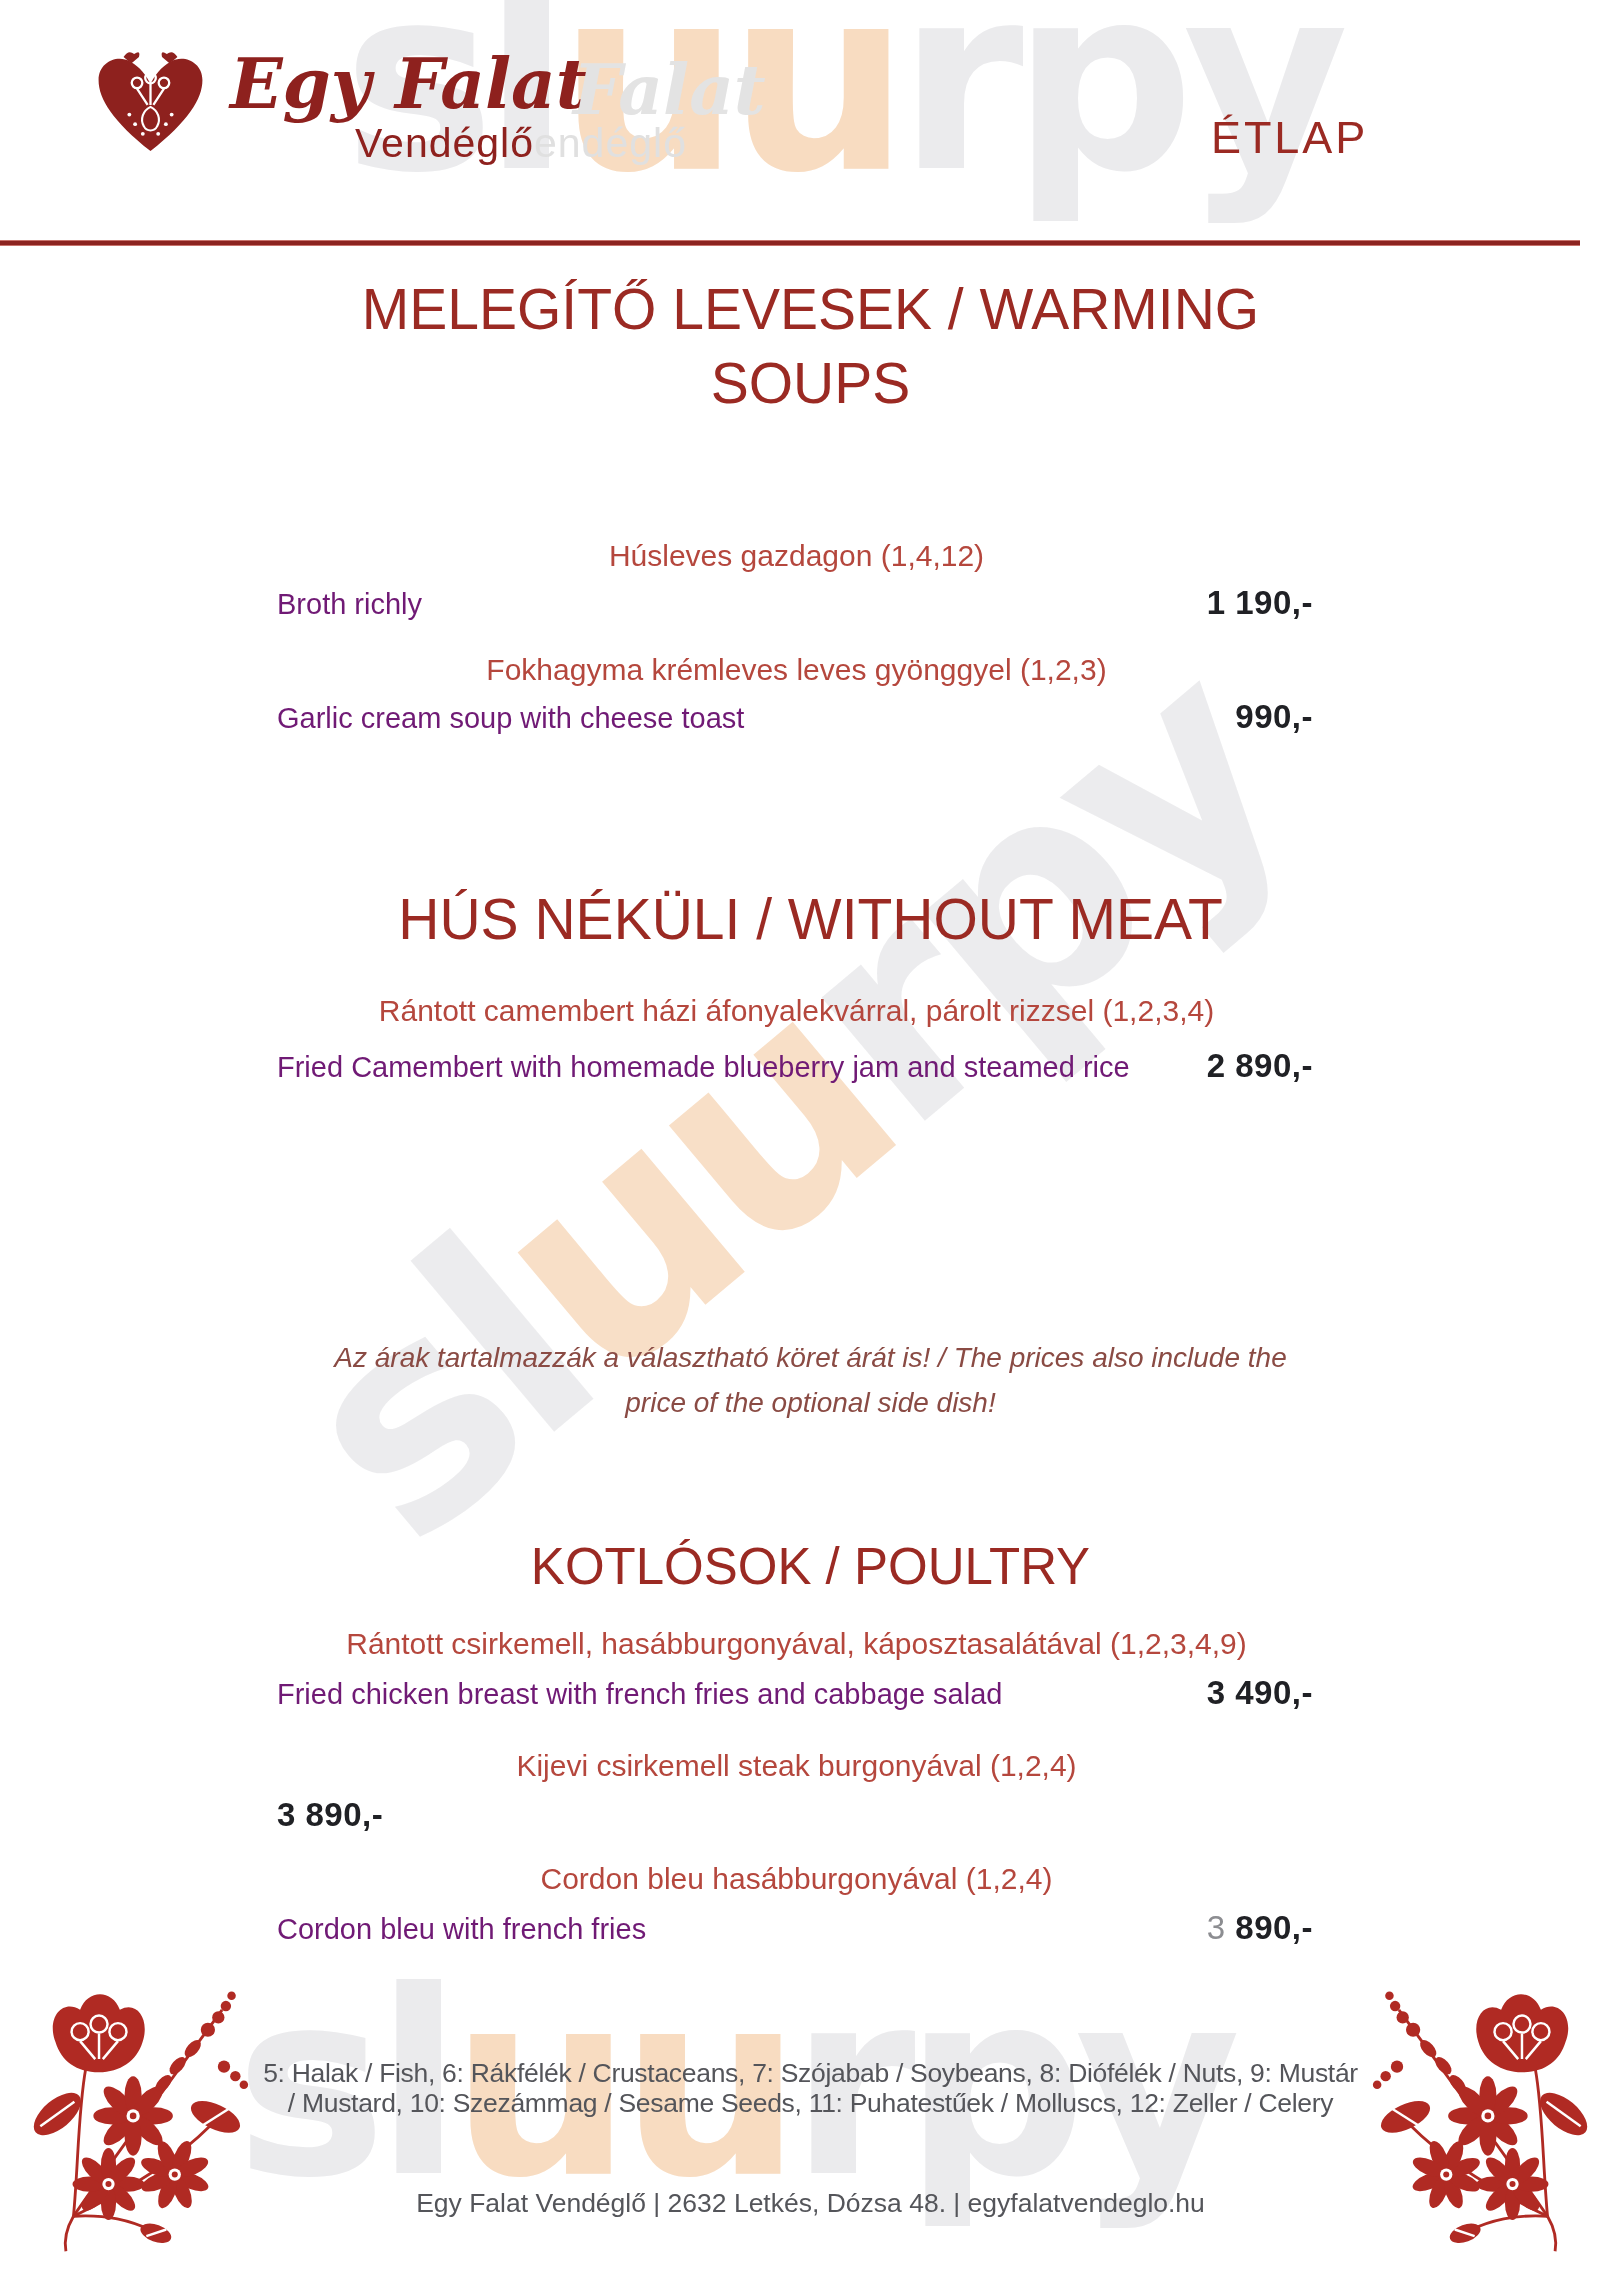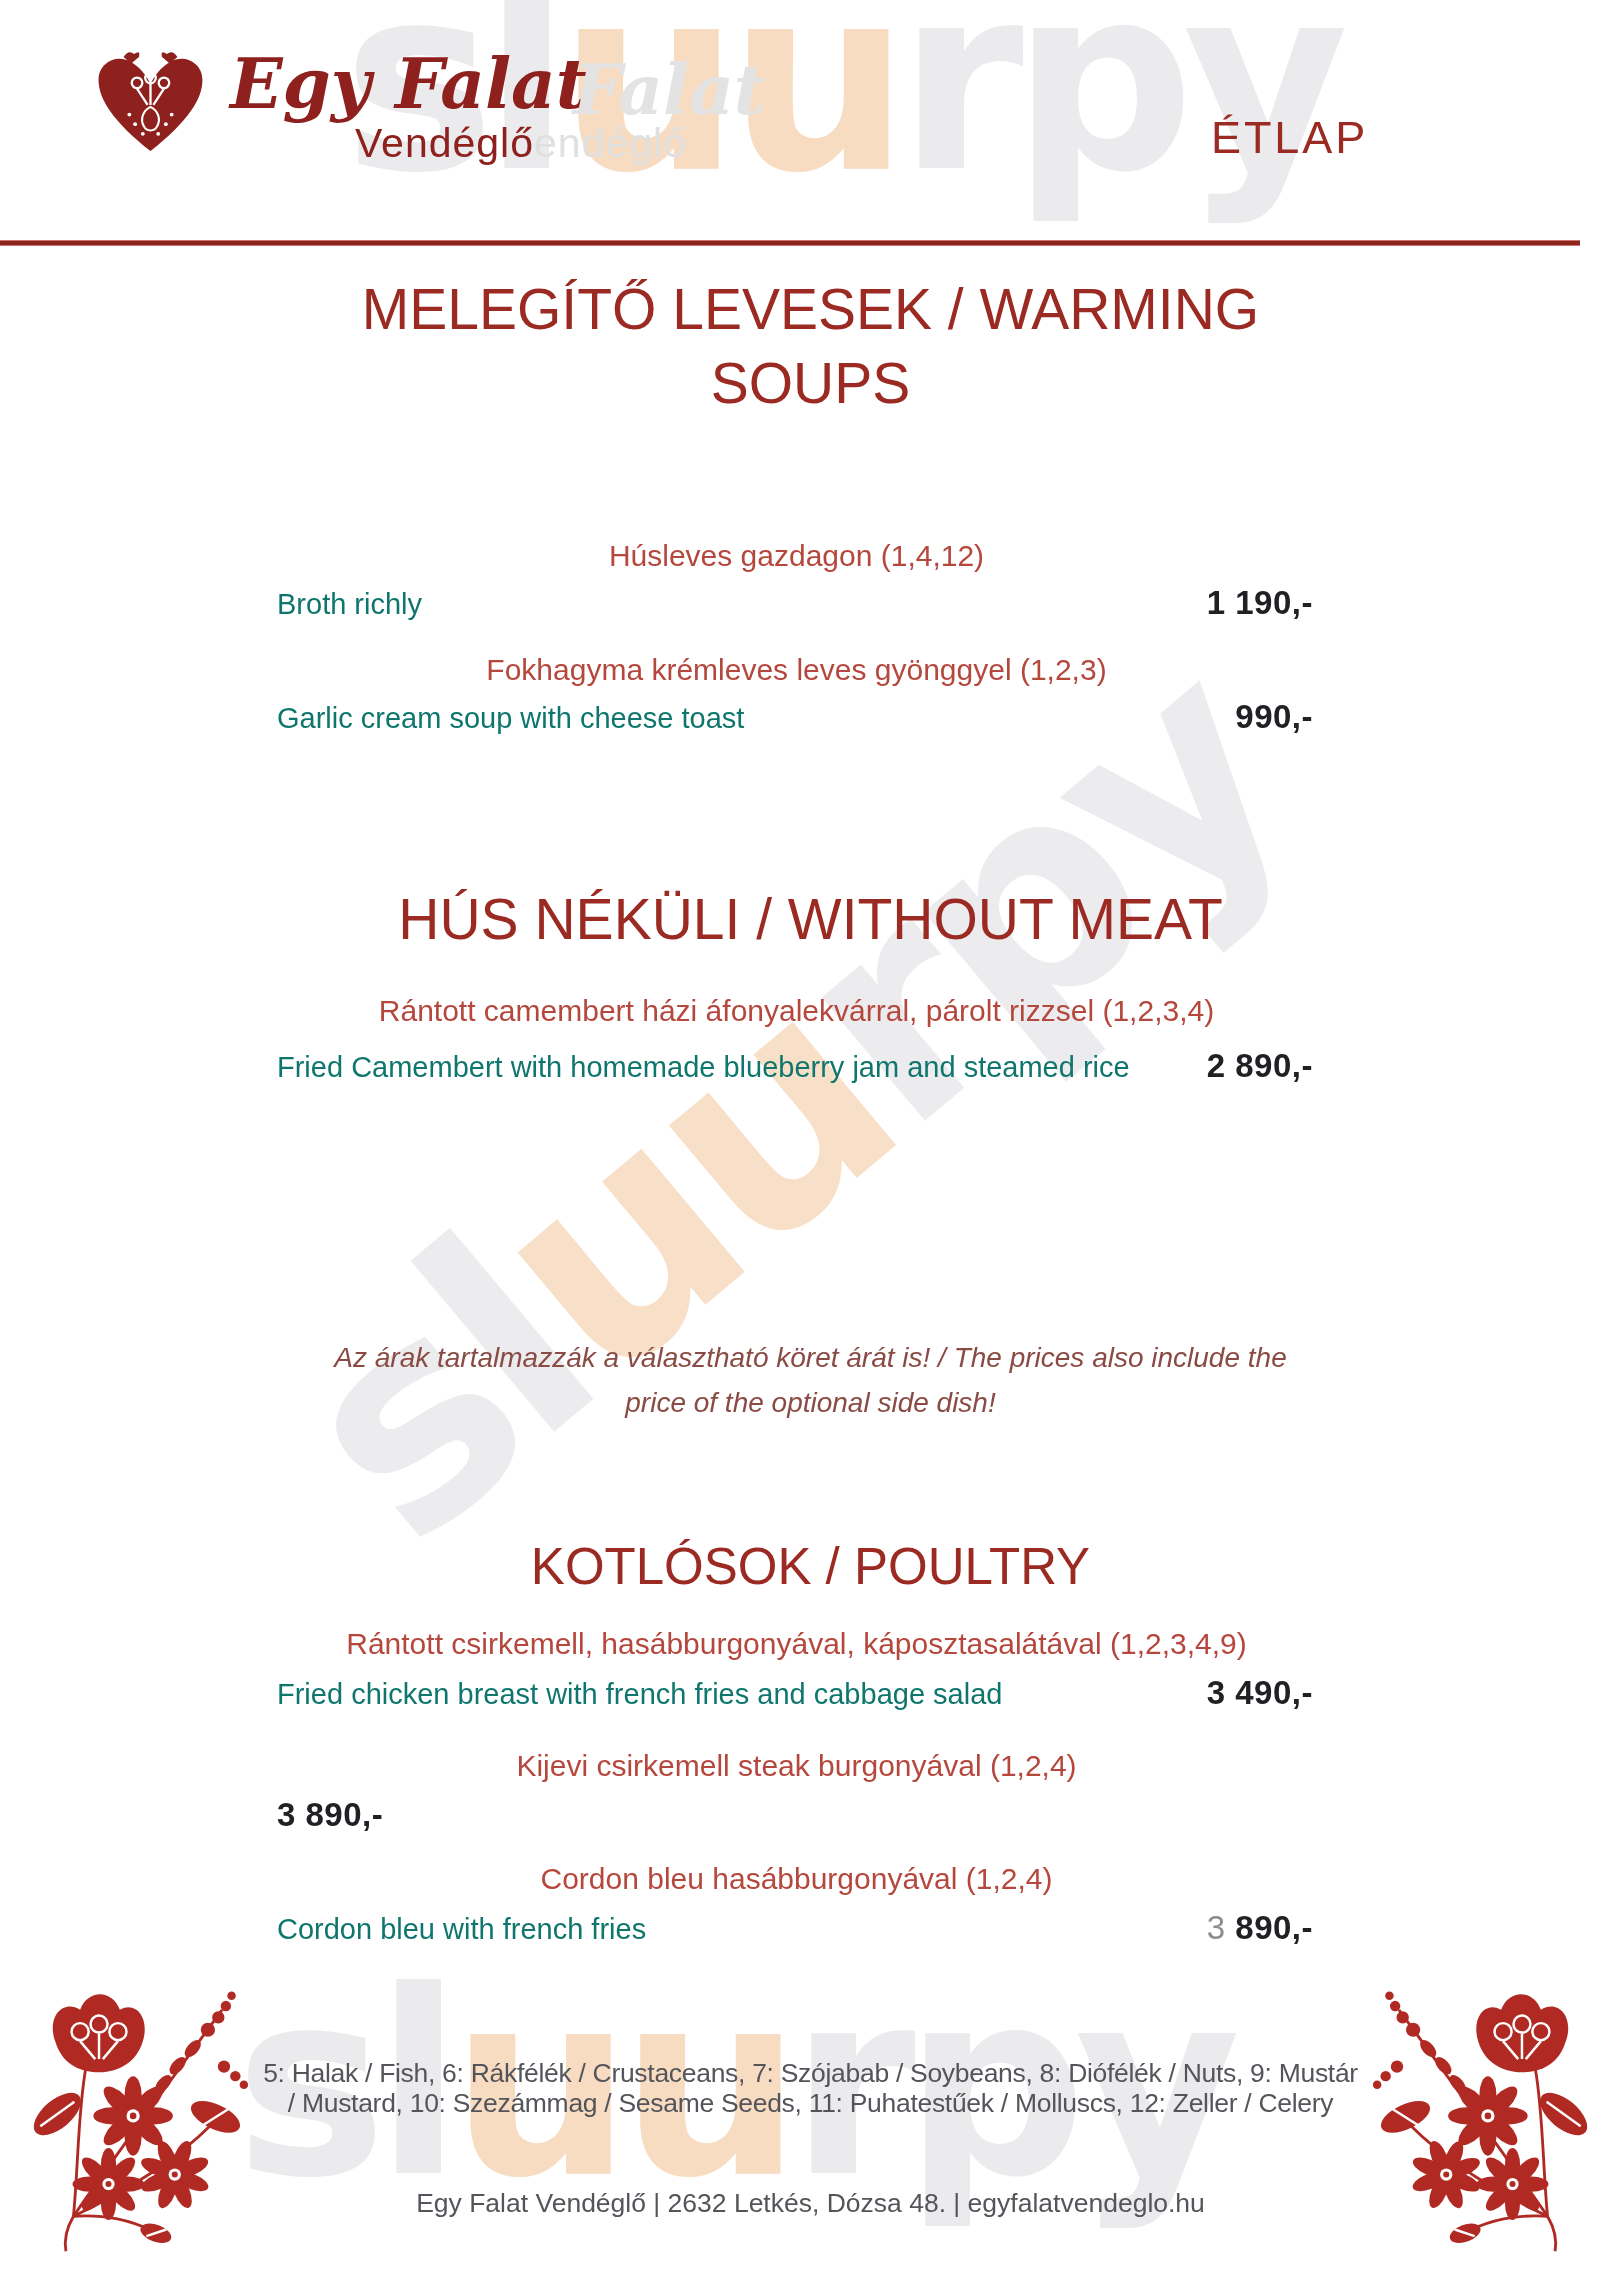--- a/index.html
+++ b/index.html
@@ -33,21 +33,21 @@
   .h1{position:absolute;left:50%;transform:translateX(-50%);width:921px;text-align:center;
       color:#9b2a23;font-size:57px;line-height:1.3;font-family:"Liberation Sans",sans-serif;}
   .h2{position:absolute;left:50%;transform:translateX(-50%);width:1078px;text-align:center;
       color:#9b2a23;font-size:51px;white-space:nowrap;}
   .subtitle{position:absolute;left:50%;transform:translateX(-50%);width:1372px;text-align:center;
       color:#8a4b44;font-size:28px;font-style:italic;white-space:nowrap;line-height:45px;}
   
   .name-row{position:absolute;left:277px;width:1039px;color:#b5473d;font-size:30px;white-space:nowrap;text-align:center;}
   .price-row{position:absolute;left:277px;width:1036px;display:flex;justify-content:space-between;
              align-items:baseline;}
-  .desc{color:#0f766e;font-size:29px;white-space:nowrap;}
+  .desc{color:#701a75;font-size:29px;white-space:nowrap;}
   .price{color:#202125;font-size:33px;font-weight:bold;letter-spacing:0.5px;white-space:nowrap;}
   .price .pfx{font-weight:400;color:#8c8d91;}
   
   .allergens{position:absolute;left:50%;transform:translateX(-50%);top:2058px;width:1470px;
              text-align:center;color:#54555a;font-size:26.5px;line-height:30px;letter-spacing:-0.3px;}
   .allergens div{white-space:nowrap;}
   .address{position:absolute;left:50%;transform:translateX(-50%);top:2188px;width:1176px;
            text-align:center;color:#54555a;font-size:26.5px;white-space:nowrap;}
   .flower{position:absolute;width:230px;height:284px;}
   .flower-left{left:19.6px;top:1972px;}

